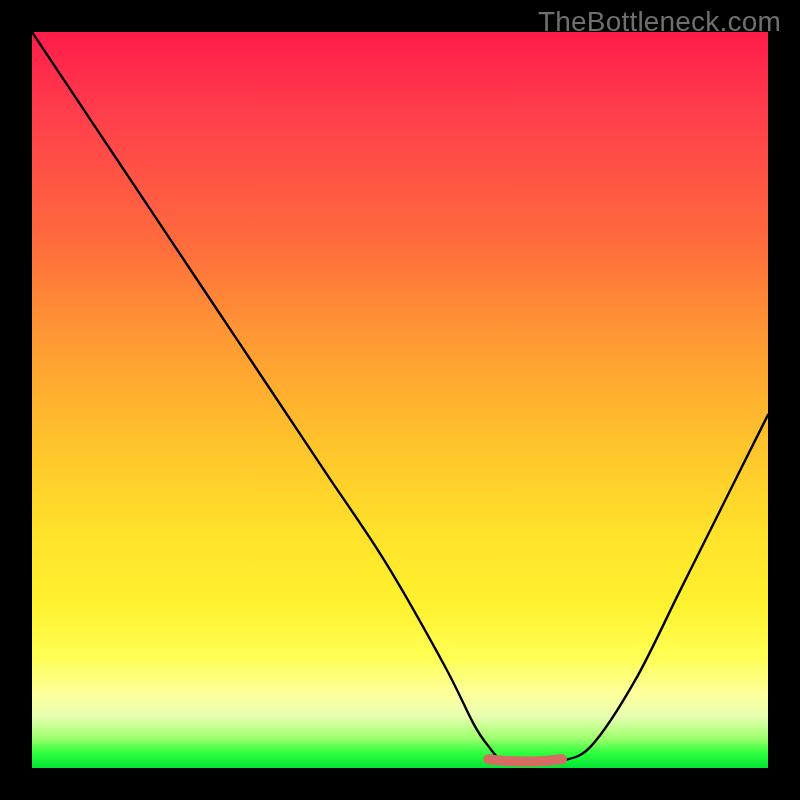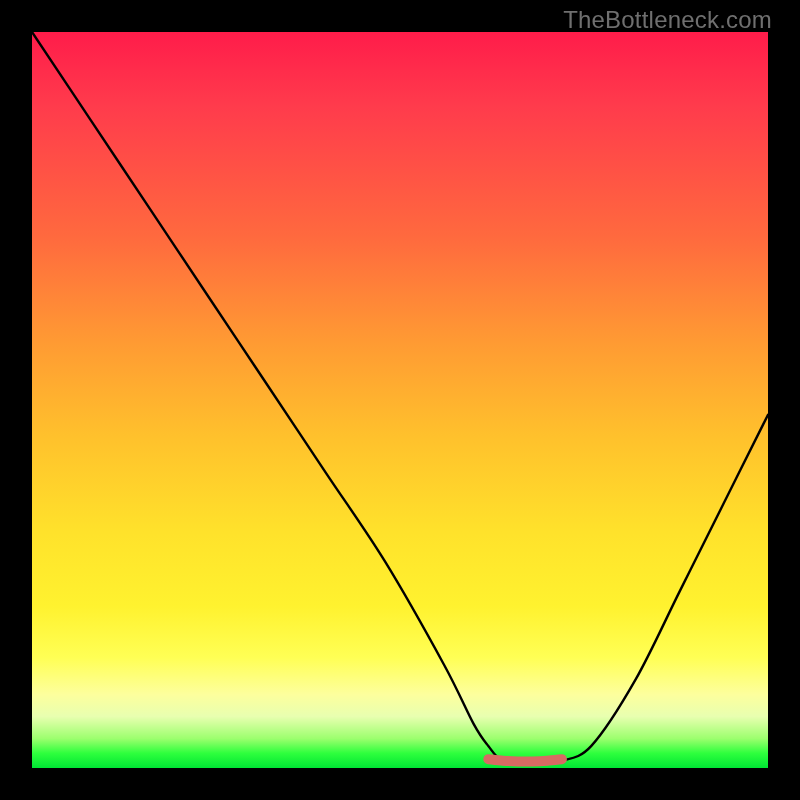--- a/index.html
+++ b/index.html
@@ -39,23 +39,23 @@
       #fdff9d 90%,
       #e8ffb0 93%,
       #9cff6e 96%,
       #2eff3d 98%,
       #00e534 100%
     );
   }
   .watermark {
     position: absolute;
     top: 6px;
-    right: 28px;
+    right: 19px;
     color: #6f6f6f;
-    font-size: 24px;
+    font-size: 28px;
     letter-spacing: 0.2px;
     user-select: none;
   }
   svg.curve {
     position: absolute;
     left: 0;
     top: 0;
     width: 736px;
     height: 736px;
   }

